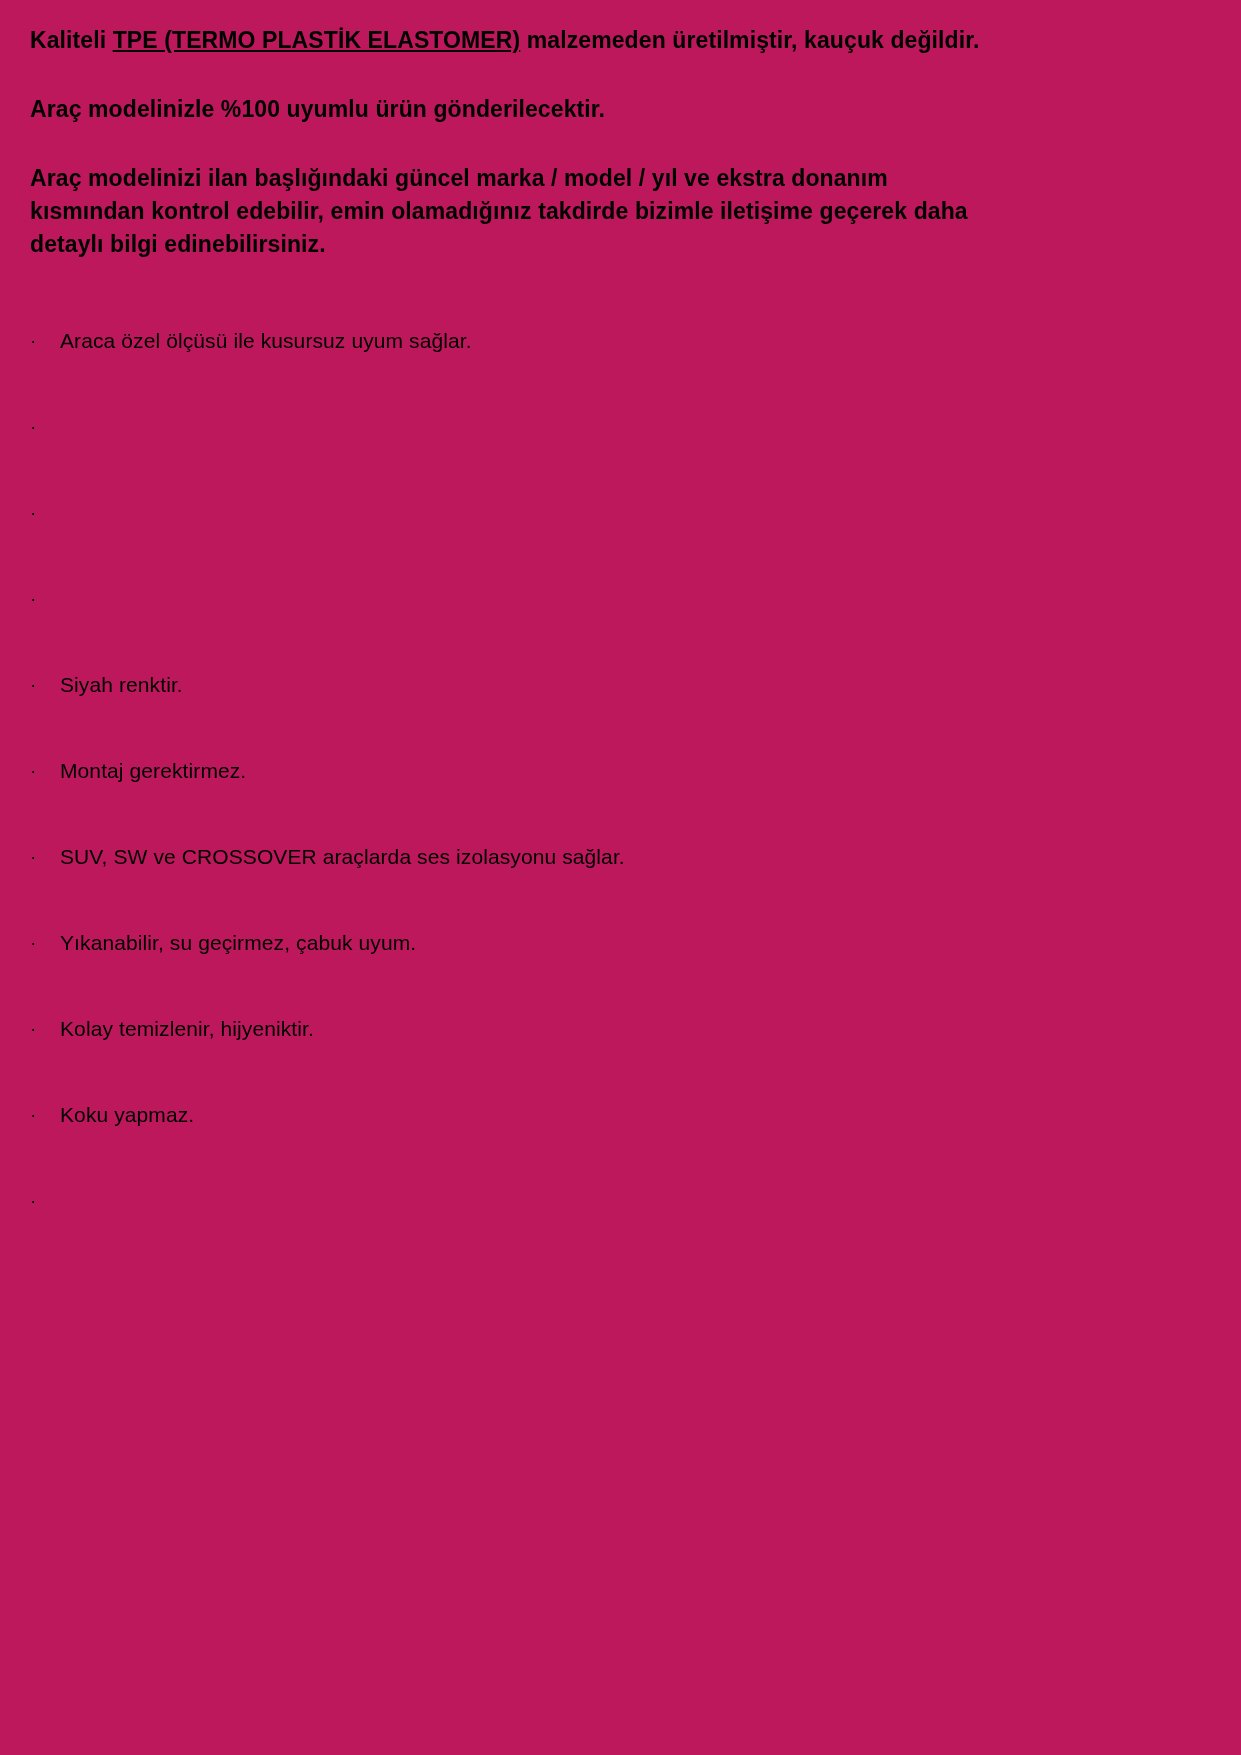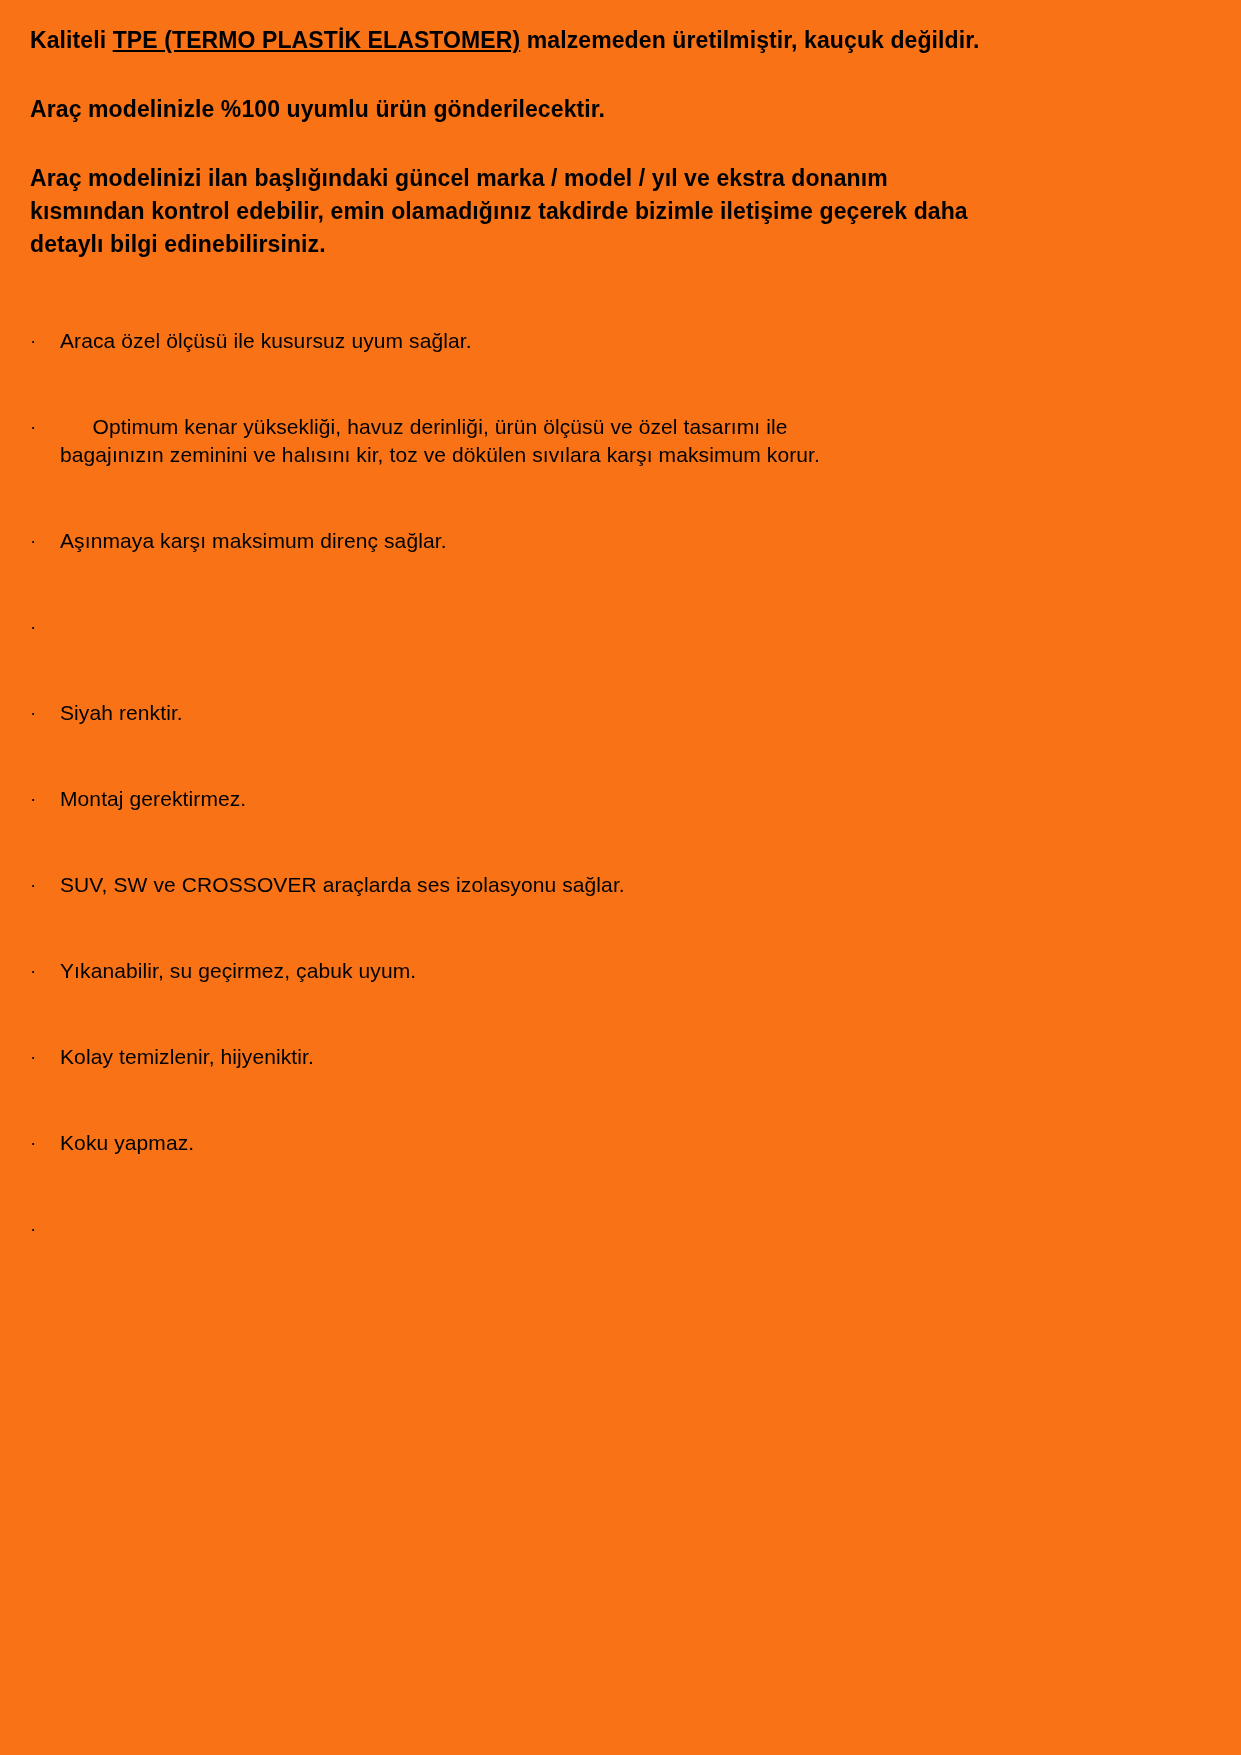--- a/index.html
+++ b/index.html
@@ -12,21 +12,21 @@
     height: 1755px;
     font-family: "Liberation Sans", sans-serif;
     color: #000000;
     overflow: hidden;
   }
   .doc {
     box-sizing: border-box;
     width: 1241px;
     height: 1755px;
     padding: 24px 30px 0 30px;
-    background: #f97316;
+    background: #be185d;
   }
   .heading {
     font-size: 23px;
     font-weight: bold;
     line-height: 33px;
     margin: 0 0 36px 0;
     white-space: pre-line;
     letter-spacing: 0.1px;
   }
   .heading .underlined {
@@ -70,27 +70,24 @@
 
   <div class="feature-list">
 
     <div class="feature-item">
       <span class="bullet-dot">·</span>
       <span class="feature-text">Araca özel ölçüsü ile kusursuz uyum sağlar.</span>
     </div>
 
     <div class="feature-item">
       <span class="bullet-dot">·</span>
-      <span class="feature-text">Optimum kenar yüksekliği, havuz derinliği, ürün ölçüsü ve özel tasarımı ile
-bagajınızın zeminini ve halısını kir, toz ve dökülen sıvılara karşı maksimum korur.</span>
     </div>
 
     <div class="feature-item">
       <span class="bullet-dot">·</span>
-      <span class="feature-text">Aşınmaya karşı maksimum direnç sağlar.</span>
     </div>
 
     <div class="feature-item">
       <span class="bullet-dot">·</span>
     </div>
 
     <div class="feature-item">
       <span class="bullet-dot">·</span>
       <span class="feature-text">Siyah renktir.</span>
     </div>

